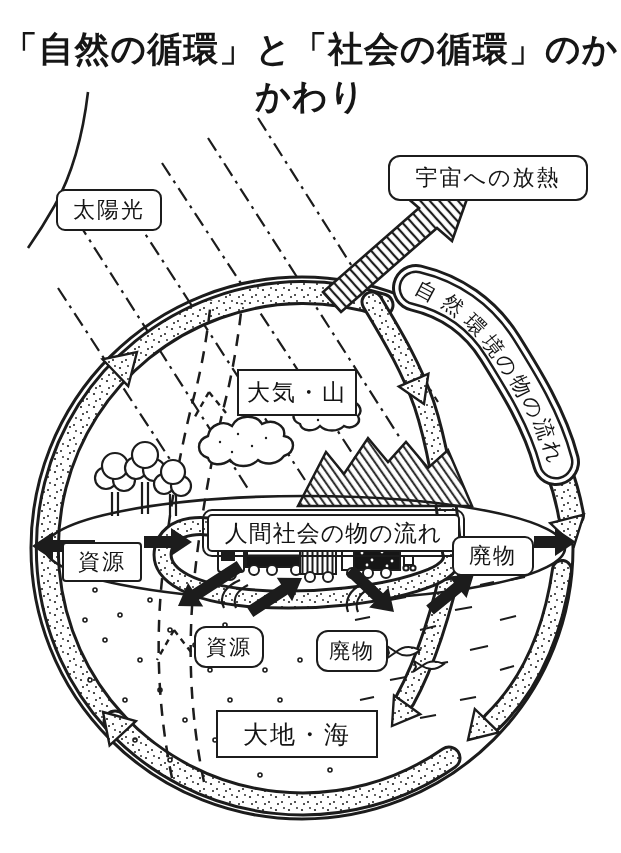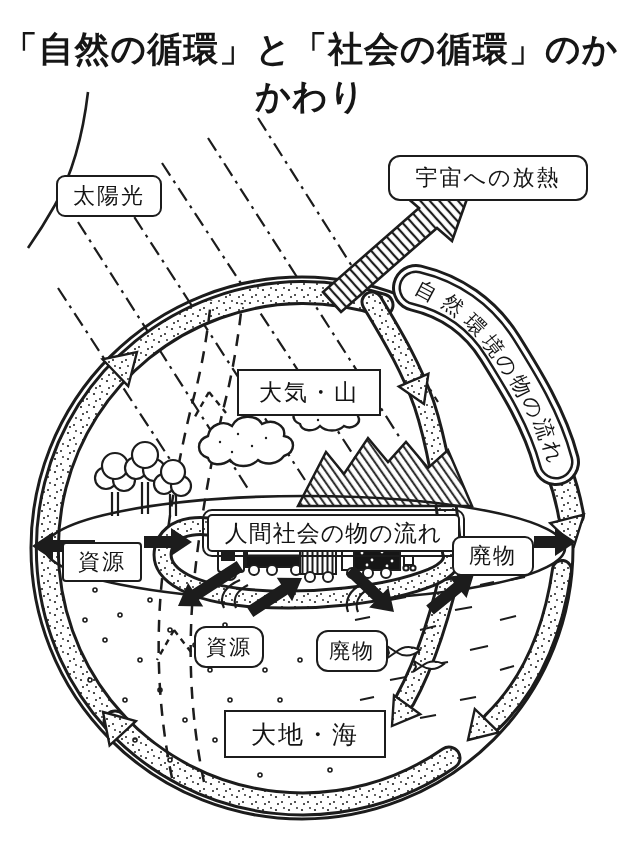--- a/index.html
+++ b/index.html
@@ -249,37 +249,37 @@
     <g fill="none" stroke="#1c1c1c" stroke-width="2.2">
       <path d="M 224 608 C 218 596 226 586 240 580"></path>
       <path d="M 236 608 C 232 598 238 590 248 585"></path>
       <path d="M 348 612 C 344 600 350 590 362 584"></path>
       <path d="M 358 612 C 354 602 360 594 368 589"></path>
     </g>
   </svg>
 
   <div class="title">「自然の循環」と「社会の循環」のかかわり</div>
 
-  <div class="lbl r8" style="left:56px;top:155px;width:106px;height:42px;font-size:22px;">太陽光</div>
+  <div class="lbl r8" style="left:56px;top:169px;width:106px;height:42px;font-size:22px;">太陽光</div>
 
   <div class="lbl r10" style="left:388px;top:135px;width:200px;height:46px;font-size:22px;">宇宙への放熱</div>
 
-  <div class="lbl" style="left:237px;top:349px;width:144px;height:47px;font-size:23px;">大気・山</div>
+  <div class="lbl" style="left:237px;top:349px;width:120px;height:47px;font-size:23px;">大気・山</div>
 
   <div class="lbl dbl" style="left:207px;top:494px;width:253px;height:38px;font-size:23px;letter-spacing:1px;">人間社会の物の流れ</div>
 
   <div class="lbl" style="left:62px;top:522px;width:80px;height:40px;font-size:22px;border-radius:4px;">資源</div>
 
   <div class="lbl r8" style="left:452px;top:516px;width:82px;height:40px;font-size:22px;">廃物</div>
 
   <div class="lbl r10" style="left:194px;top:606px;width:70px;height:42px;font-size:21px;">資源</div>
 
   <div class="lbl r10" style="left:316px;top:610px;width:72px;height:42px;font-size:21px;">廃物</div>
 
-  <div class="lbl" style="left:224px;top:690px;width:162px;height:48px;font-size:25px;">大地・海</div>
+  <div class="lbl" style="left:216px;top:690px;width:162px;height:48px;font-size:25px;">大地・海</div>
 
   <span class="bchar" style="left:413px;top:278px;transform:rotate(28deg);">自</span>
   <span class="bchar" style="left:440px;top:292px;transform:rotate(36deg);">然</span>
   <span class="bchar" style="left:462px;top:312px;transform:rotate(45deg);">環</span>
   <span class="bchar" style="left:480px;top:333px;transform:rotate(52deg);">境</span>
   <span class="bchar" style="left:494px;top:352px;transform:rotate(58deg);">の</span>
   <span class="bchar" style="left:508px;top:373px;transform:rotate(63deg);">物</span>
   <span class="bchar" style="left:520px;top:394px;transform:rotate(68deg);">の</span>
   <span class="bchar" style="left:531px;top:416px;transform:rotate(73deg);">流</span>
   <span class="bchar" style="left:540px;top:439px;transform:rotate(77deg);">れ</span>

